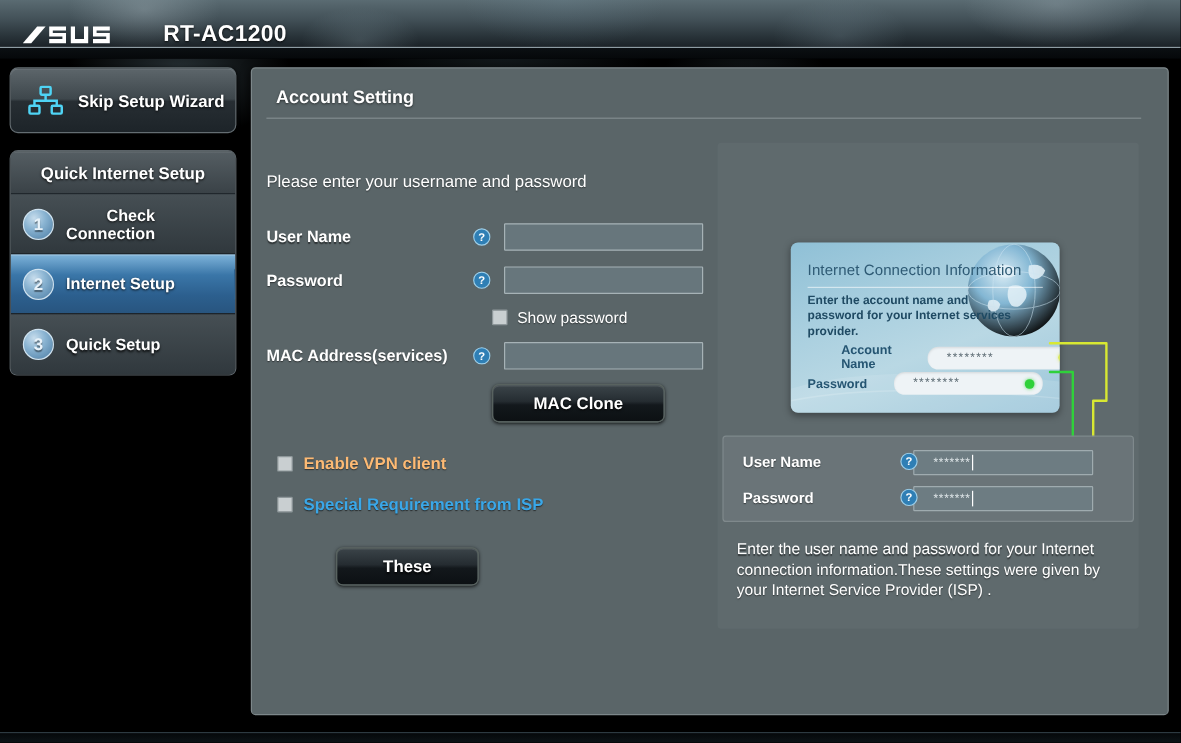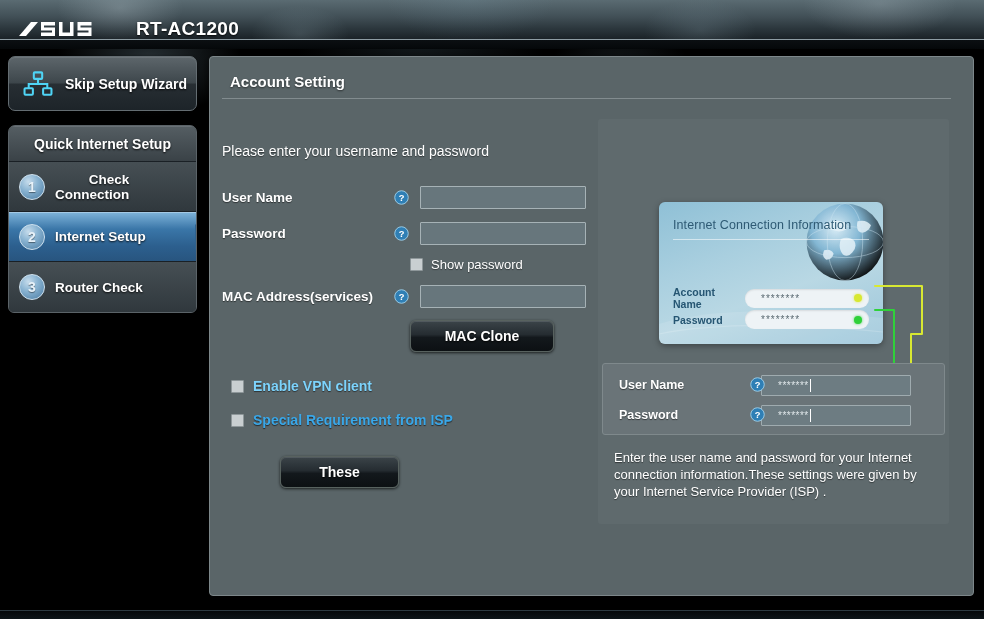--- a/index.html
+++ b/index.html
@@ -262,21 +262,21 @@
   .btn-mac { width: 144px; height: 32px; }
 
   .opt-check-row {
     display: flex; align-items: center;
     margin-left: 9px;
   }
   .opt-check-row.first { margin-top: 26px; }
   .opt-check-row.second { margin-top: 18px; }
   .opt-label {
     margin-left: 9px;
-    color: #7dd3fc; font-size: 14px; font-weight: bold;
+    color: #fdba74; font-size: 14px; font-weight: bold;
     text-shadow: 0 1px 1px rgba(0,0,0,.5);
   }
   .opt-label.link {
     color: #3aa7e8;
     text-shadow: 0 1px 1px rgba(0,0,0,.6);
     cursor: pointer;
   }
 
   .nav-buttons {
     display: flex; gap: 11px;
@@ -332,21 +332,21 @@
     left: 14px; top: 42px; width: 176px;
     color: #1f4a63; font-size: 10px; font-weight: bold;
     line-height: 13px;
   }
   .illus-field-row {
     position: absolute;
     left: 14px;
     display: flex; align-items: center;
     width: 200px;
   }
-  .illus-field-row.r1 { top: 84px; }
+  .illus-field-row.r1 { top: 84px; margin-left: 28px; }
   .illus-field-row.r2 { top: 108px; }
   .illus-field-label {
     width: 72px;
     color: #255572; font-size: 10.5px; font-weight: bold;
   }
   .illus-field-box {
     position: relative;
     width: 124px; height: 19px;
     background: #eef3f6;
     border-radius: 9px;
@@ -480,21 +480,21 @@
 Connection</span>
       </div>
 
       <div class="step active">
         <span class="step-num">2</span>
         <span class="step-label">Internet Setup</span>
       </div>
 
       <div class="step">
         <span class="step-num">3</span>
-        <span class="step-label">Router Check</span>
+        <span class="step-label">Quick Setup</span>
       </div>
     </div>
   </div>
 
   <div class="main-panel">
 
     <div class="panel-title">Account Setting</div>
     <div class="panel-title-rule"></div>
 
     <div class="form-col">
@@ -578,20 +578,21 @@
           </g>
         </svg>
 
         <svg class="illus-swoosh" viewBox="0 0 224 64" preserveAspectRatio="none" aria-hidden="true">
           <path d="M0 44 q70 -22 224 -6 L224 64 L0 64 Z" fill="#ffffff" opacity=".22"></path>
           <path d="M0 54 q80 -16 224 -2" stroke="#ffffff" stroke-width="1.2" fill="none" opacity=".35"></path>
         </svg>
 
         <div class="illus-title">Internet Connection Information</div>
         <div class="illus-title-rule"></div>
+        <div class="illus-desc">Enter the account name and password for your Internet services provider.</div>
 
         <div class="illus-field-row r1">
           <span class="illus-field-label">Account Name</span>
           <span class="illus-field-box">
             <span class="illus-stars">********</span>
             <span class="illus-dot yellow"></span>
           </span>
         </div>
 
         <div class="illus-field-row r2">

